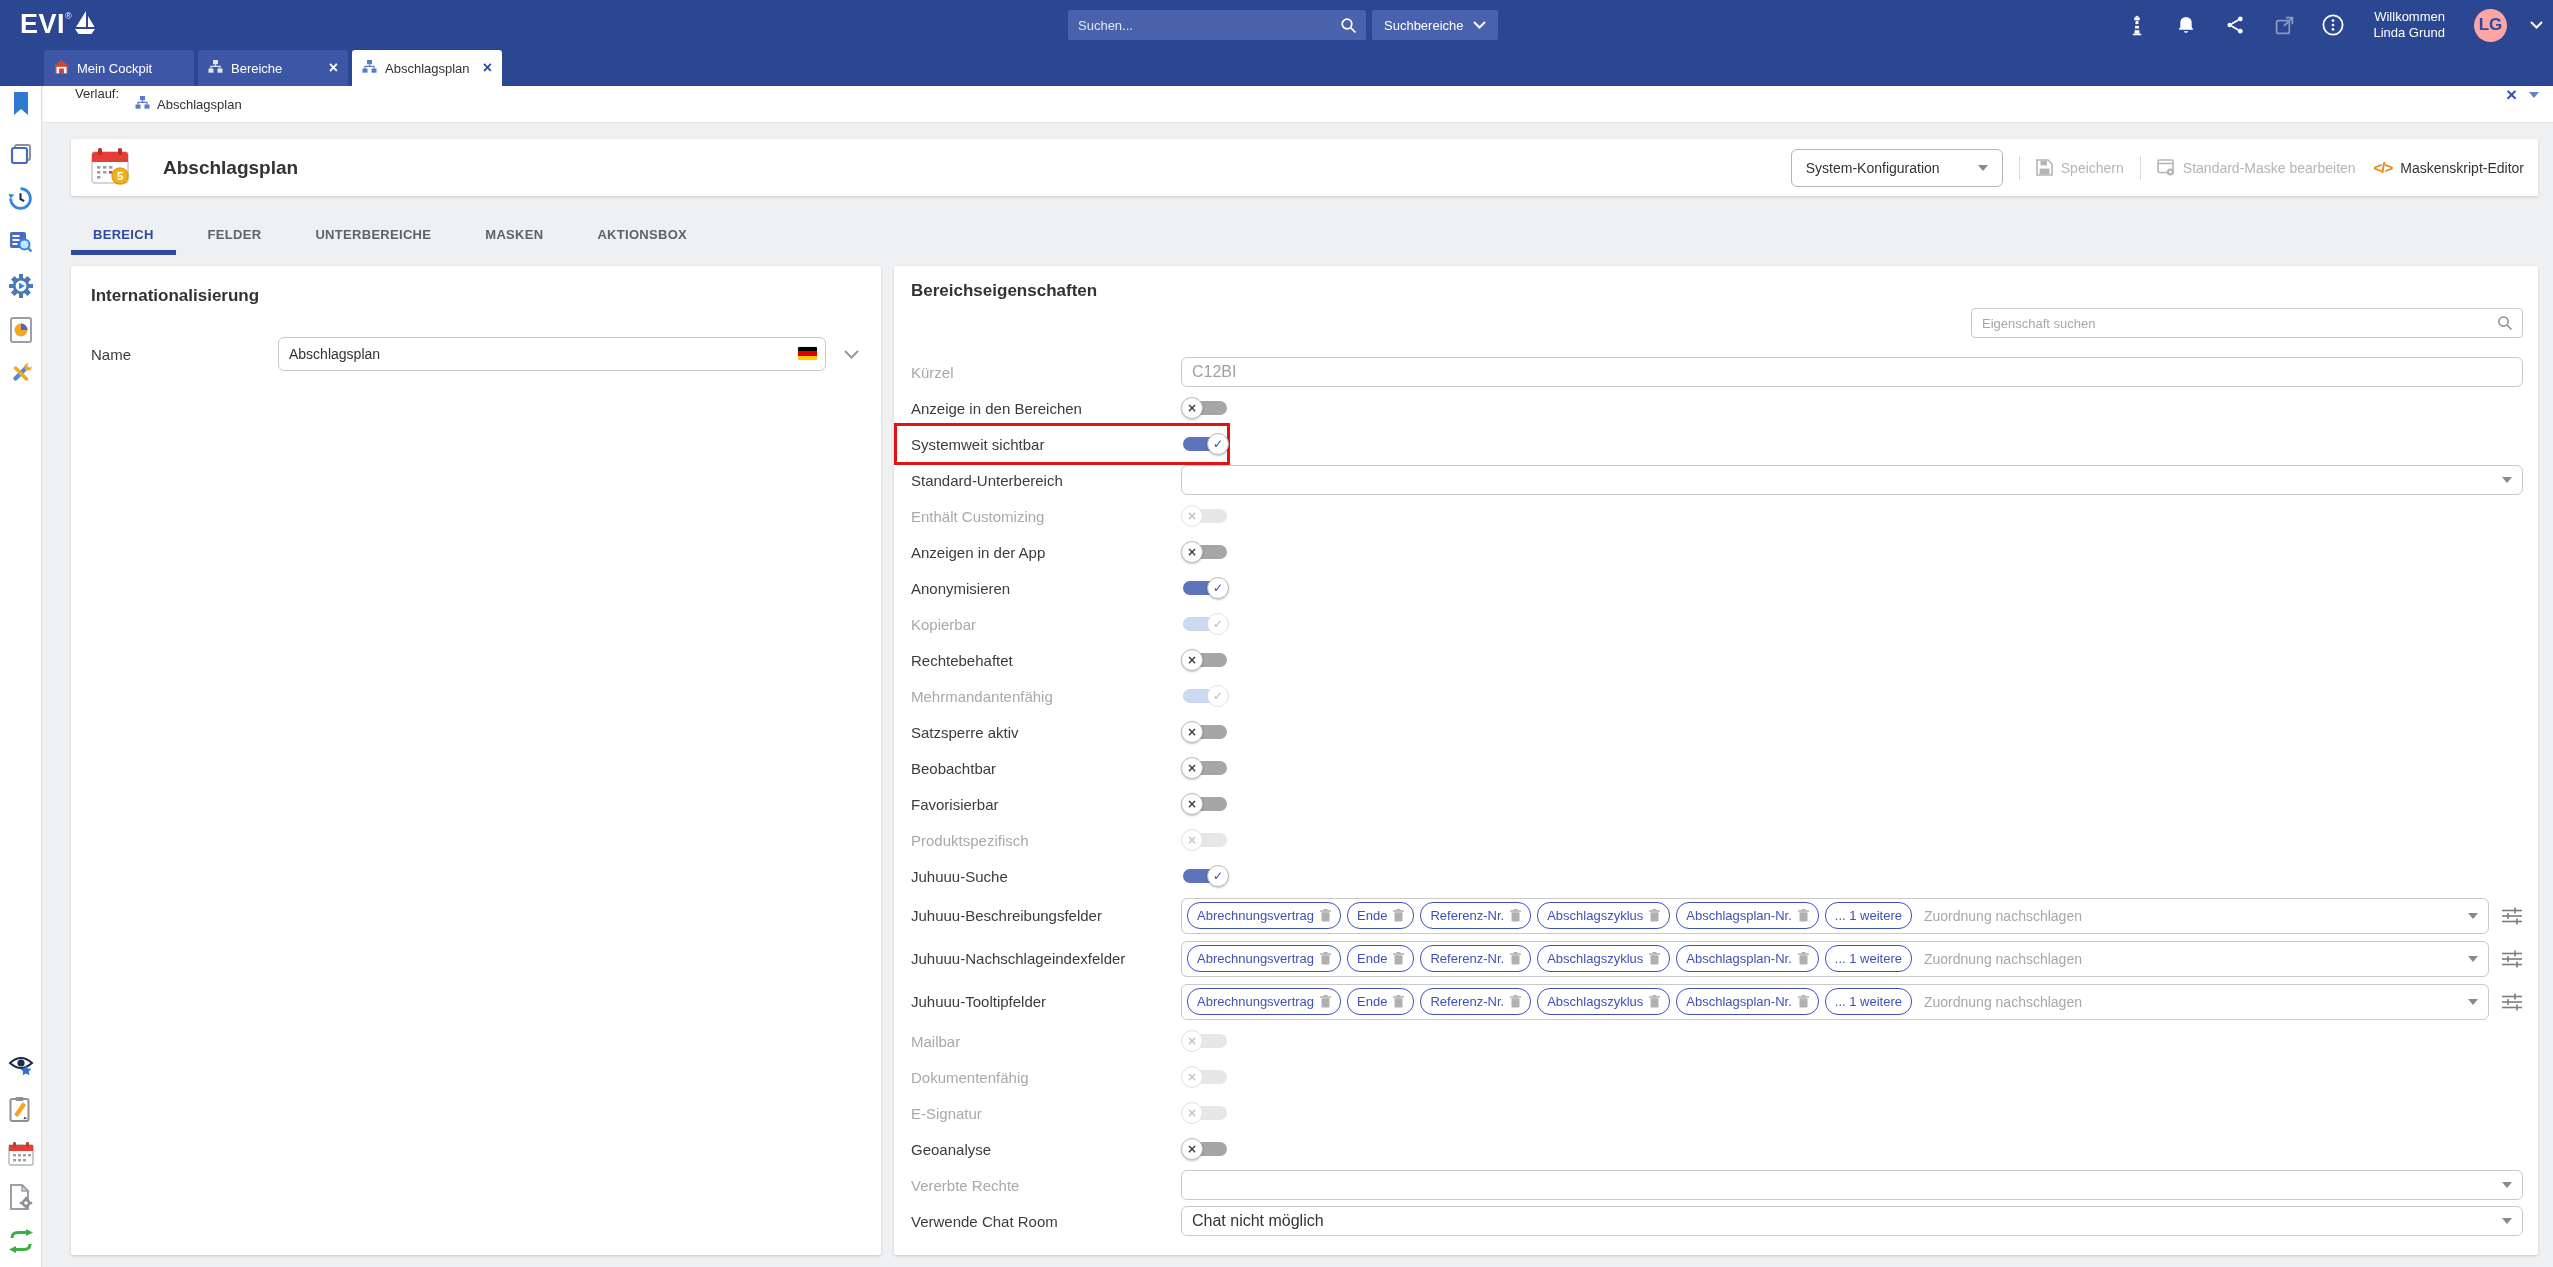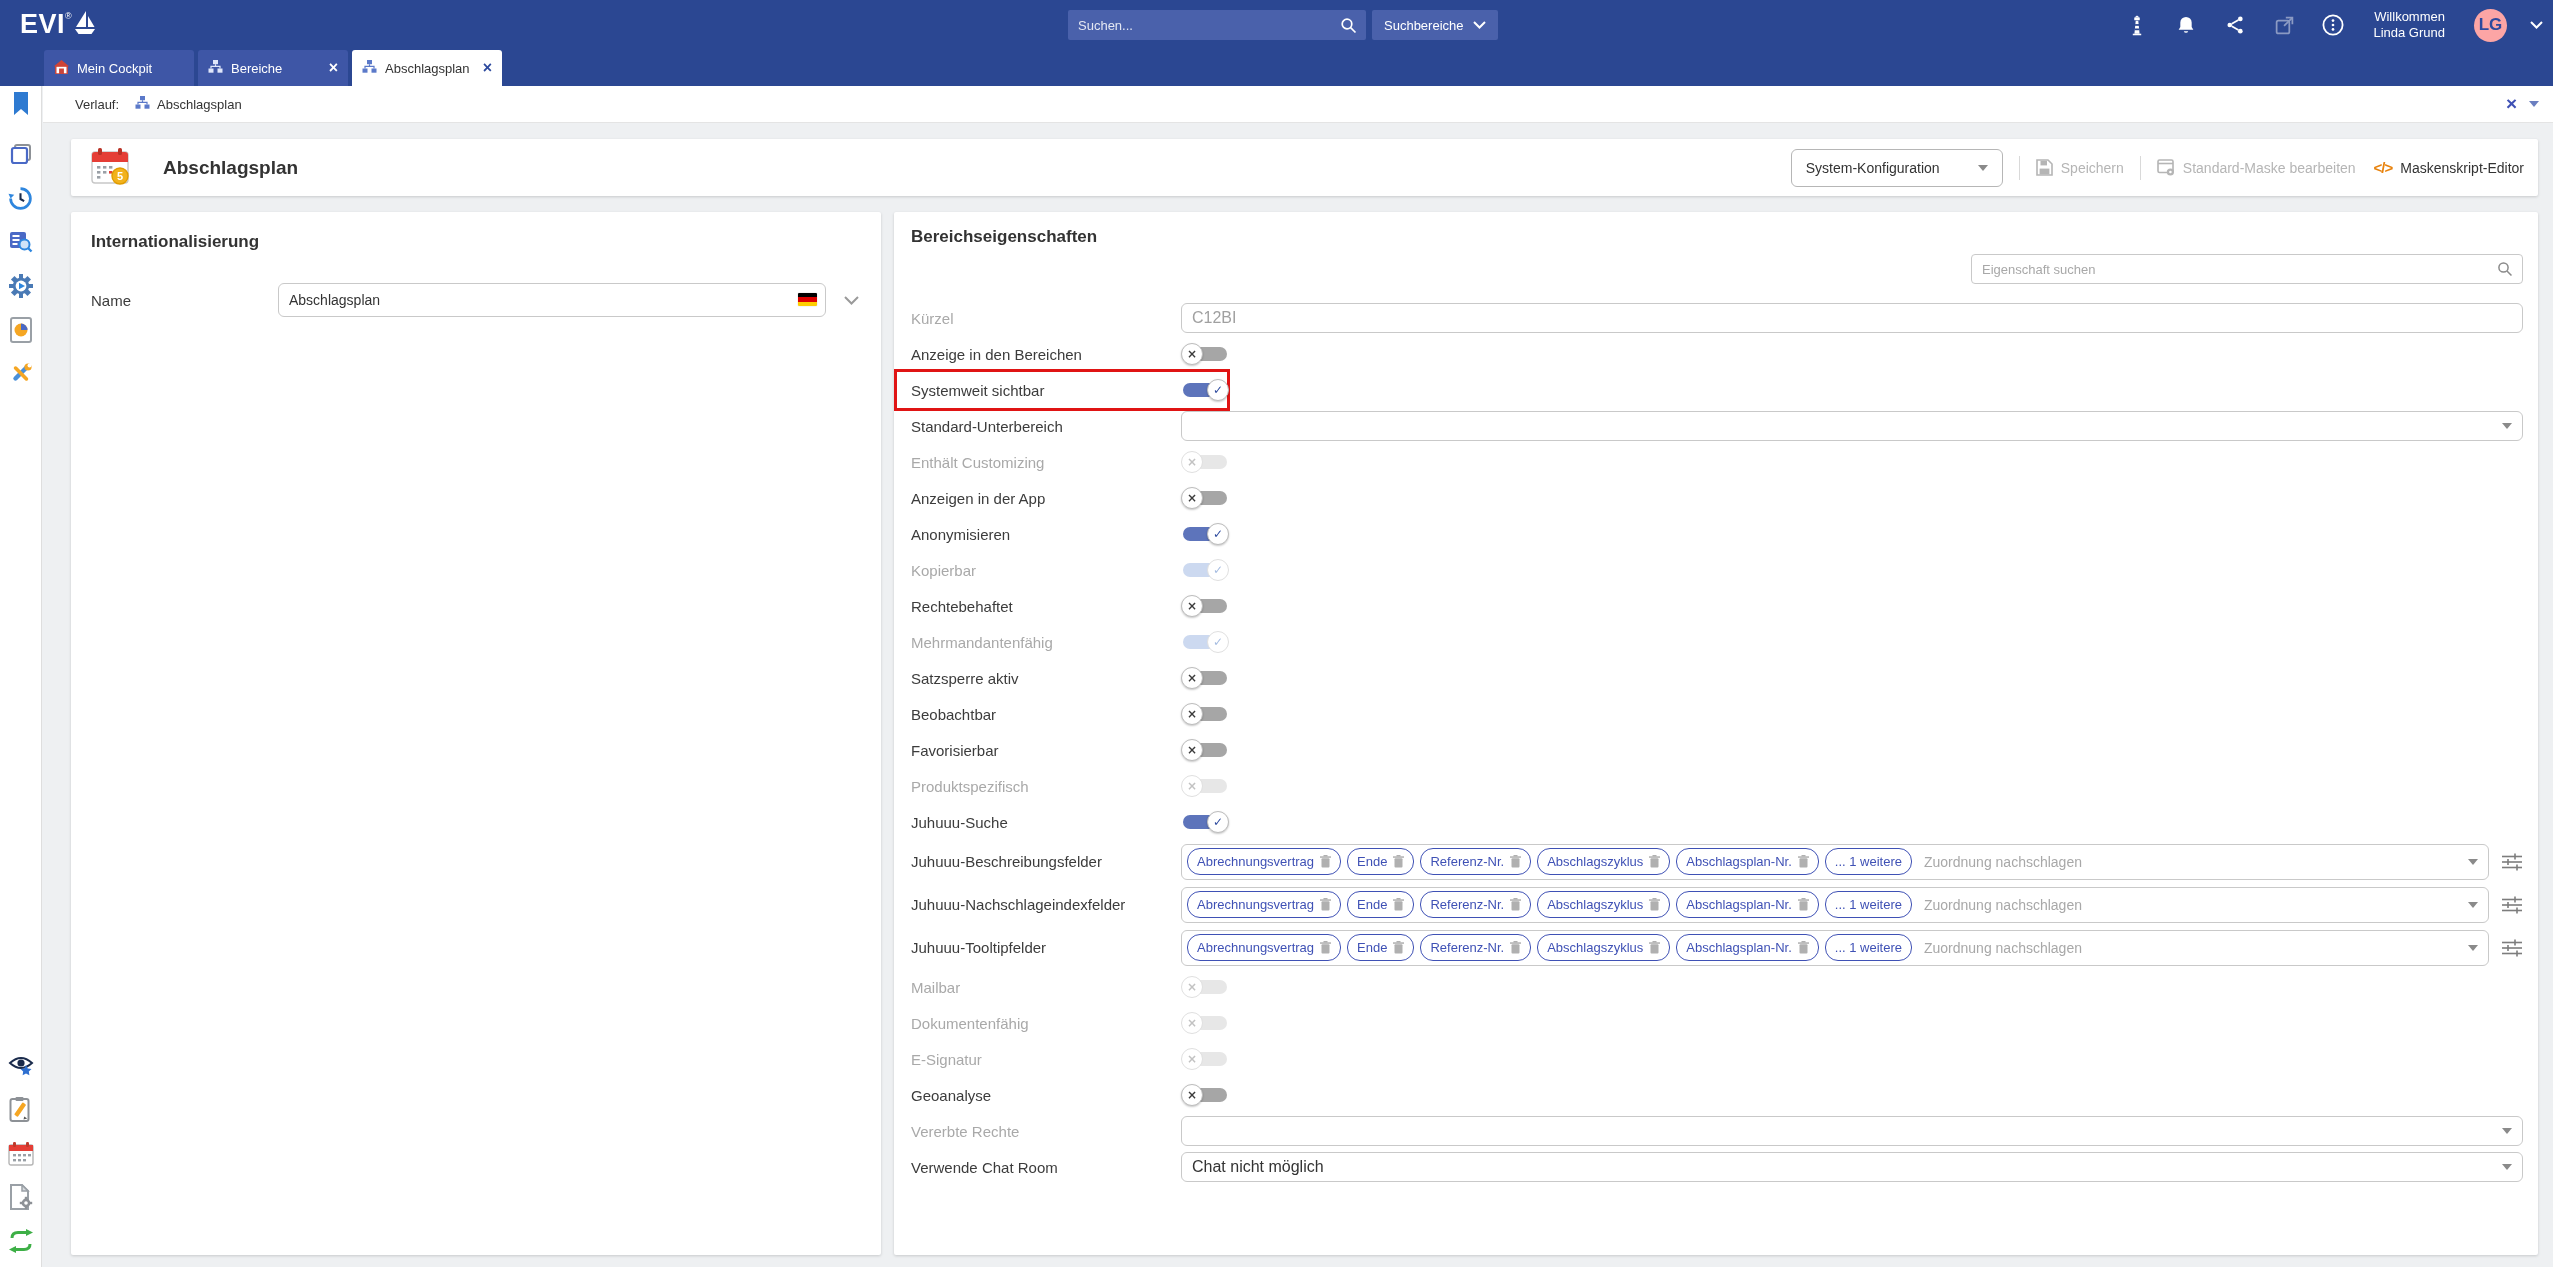--- a/index.html
+++ b/index.html
@@ -35,21 +35,21 @@
   
   .sidebar{position:absolute;left:0;top:86px;bottom:0;width:42px;background:#fff;border-right:1px solid #dedede;display:flex;flex-direction:column;align-items:center;box-sizing:border-box;z-index:4;}
   .sb-ico{width:28px;height:28px;display:flex;align-items:center;justify-content:center;cursor:pointer;flex-shrink:0;}
   .sb-bookmark{margin-top:4px;}
   .sb-group{display:flex;flex-direction:column;gap:16px;align-items:center;}
   .sb-group.top{margin-top:22px;}
   .sb-spacer{flex:1;}
   .sb-group.bottom{margin-bottom:12px;}
   
   .main-col{position:absolute;left:43px;top:86px;right:0;bottom:0;display:flex;flex-direction:column;}
-  .history-bar{height:36px;background:#fff;border-bottom:1px solid #e4e4e4;display:flex;align-items:center;padding:0 14px 0 32px;position:relative;flex-shrink:0;}
+  .history-bar{height:36px;background:#fff;border-bottom:1px solid #e4e4e4;display:flex;padding:0 14px 0 32px;position:relative;flex-shrink:0;}
   .history-label{font-size:13px;color:#333;}
   .history-item-wrap{display:flex;align-items:center;gap:7px;margin-left:16px;cursor:pointer;}
   .history-item{font-size:13px;color:#333;}
   .history-right{position:absolute;right:14px;display:flex;align-items:center;gap:12px;}
   .history-close{color:#3f51b5;font-size:19px;font-weight:700;cursor:pointer;line-height:18px;}
   .history-caret{display:flex;cursor:pointer;}
   .content{flex:1;background:#eef0f2;padding:16px 15px 12px 28px;box-sizing:border-box;display:flex;flex-direction:column;min-height:0;}
   .card{background:#fff;border-radius:2px;box-shadow:0 1px 3px rgba(0,0,0,.16);}
   
   .page-header{height:57px;display:flex;align-items:center;padding:0 14px 0 18px;flex-shrink:0;}
@@ -440,20 +440,27 @@
             </svg>
           <span>Standard-Maske bearbeiten</span>
         </button>
         <button class="action-btn enabled" style="margin-left:18px;">
           <span class="code-glyph">&lt;/&gt;</span>
           <span>Maskenskript-Editor</span>
         </button>
       </div>
     </div>
 
+    <div class="stabs" id="section-tabs">
+        <div class="stab active">BEREICH</div>
+        <div class="stab">FELDER</div>
+        <div class="stab">UNTERBEREICHE</div>
+        <div class="stab">MASKEN</div>
+        <div class="stab">AKTIONSBOX</div>
+      </div>
 
     <div class="panels">
       <section class="card left-card">
         <div class="panel-title">Internationalisierung</div>
         <div class="intl-rows">
           <div class="intl-row">
             <span class="intl-label">Name</span>
             <span class="intl-input-wrap">
               <input type="text" value="Abschlagsplan" style="">
               <span class="flag">

